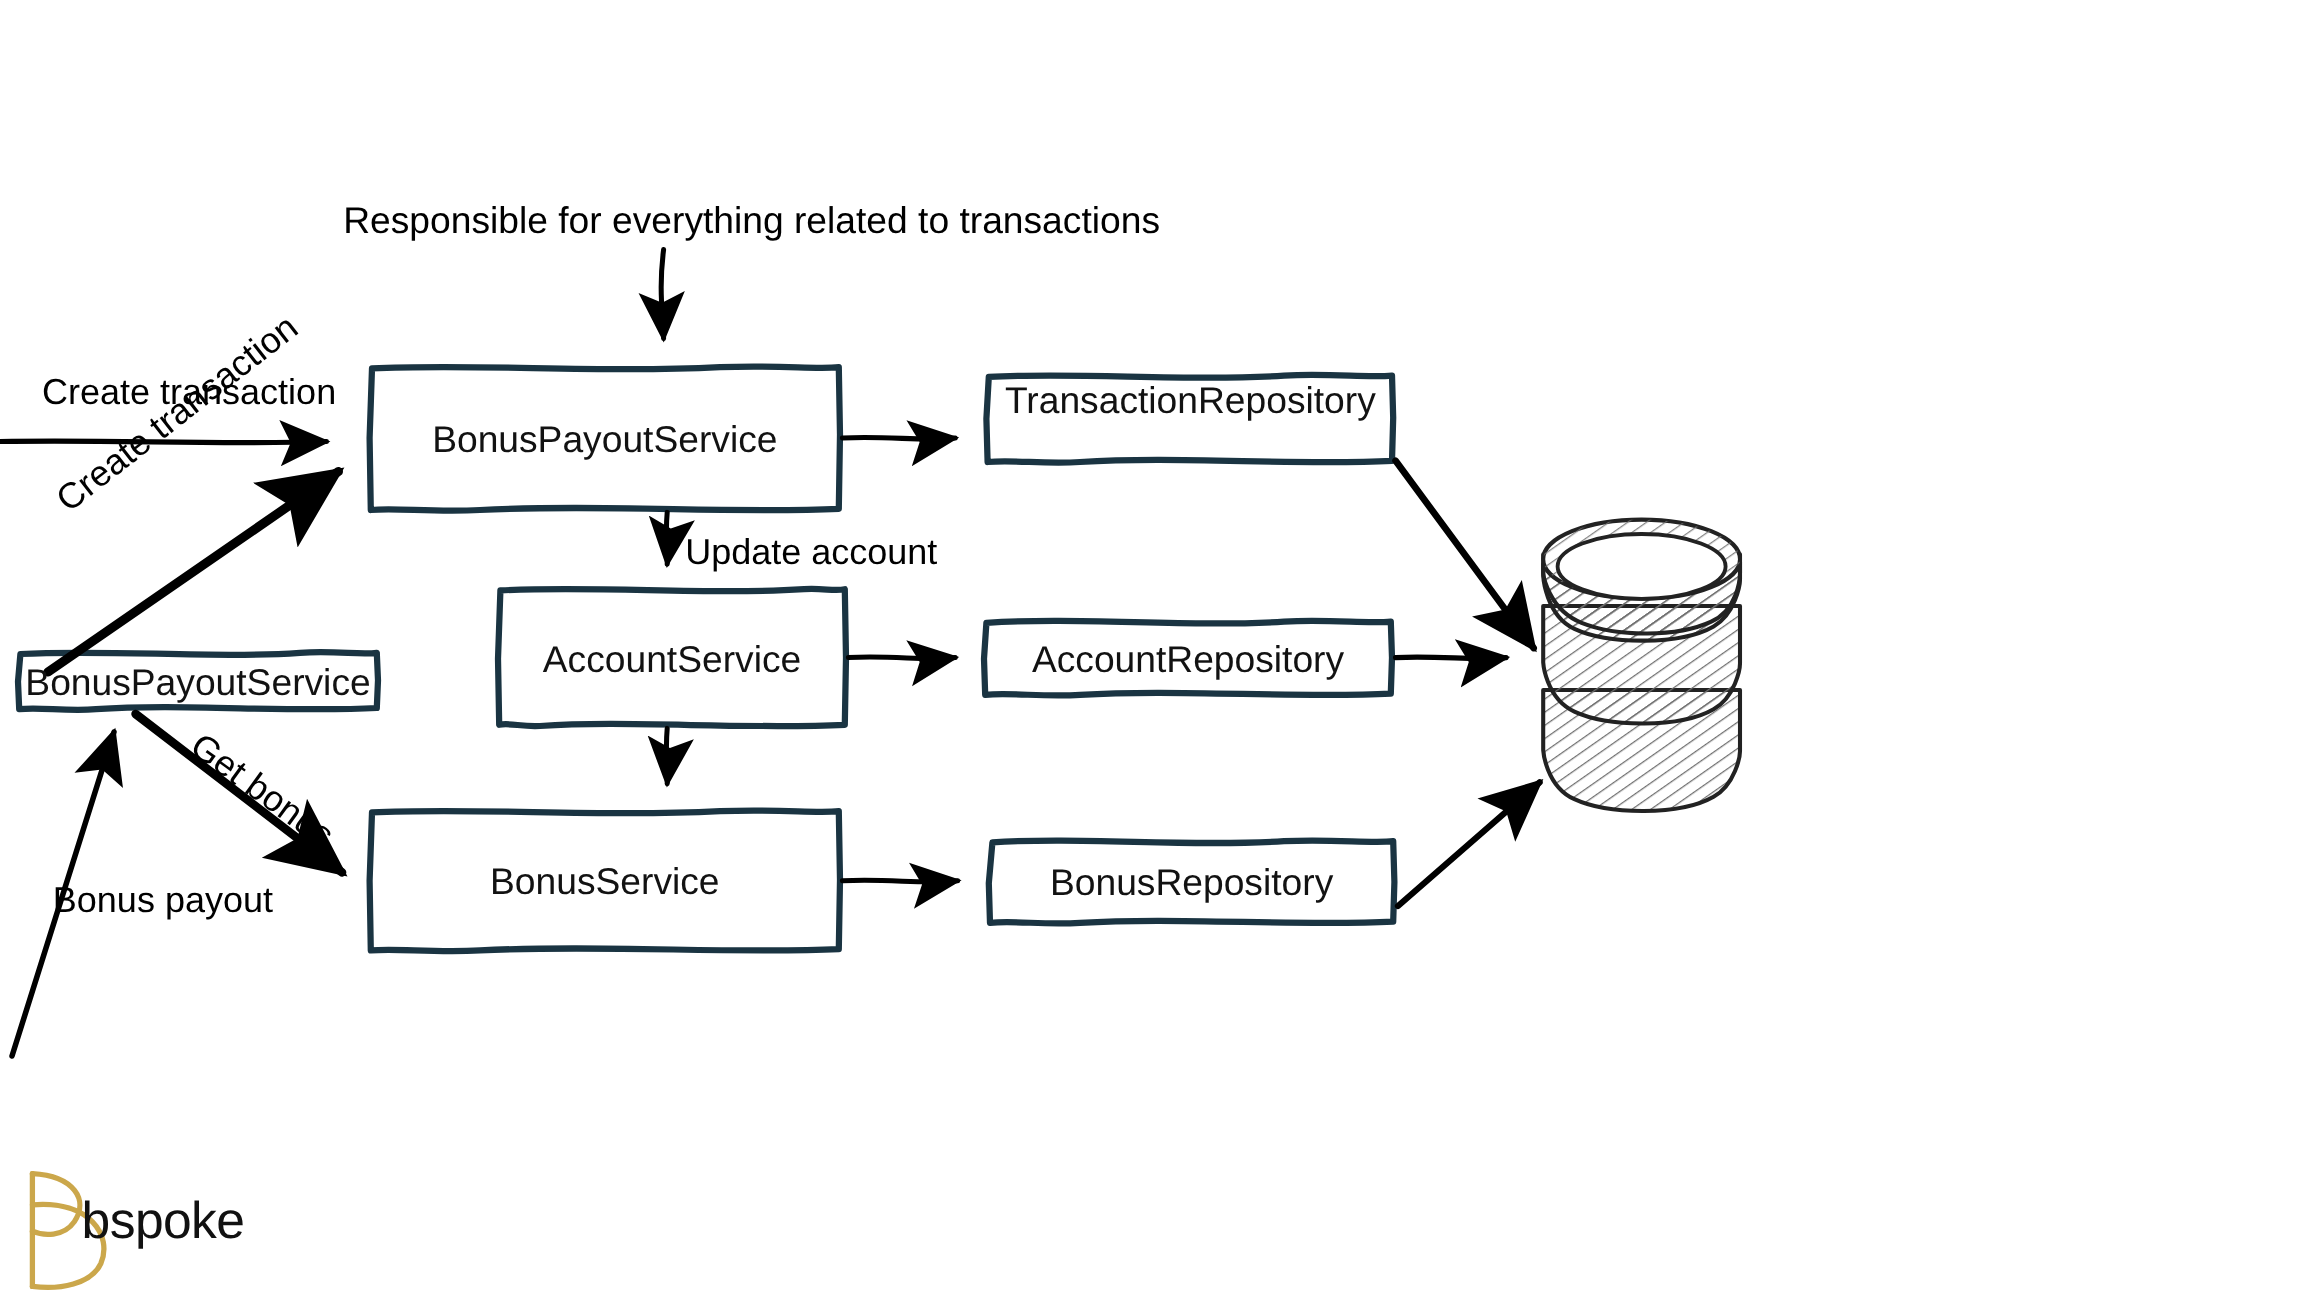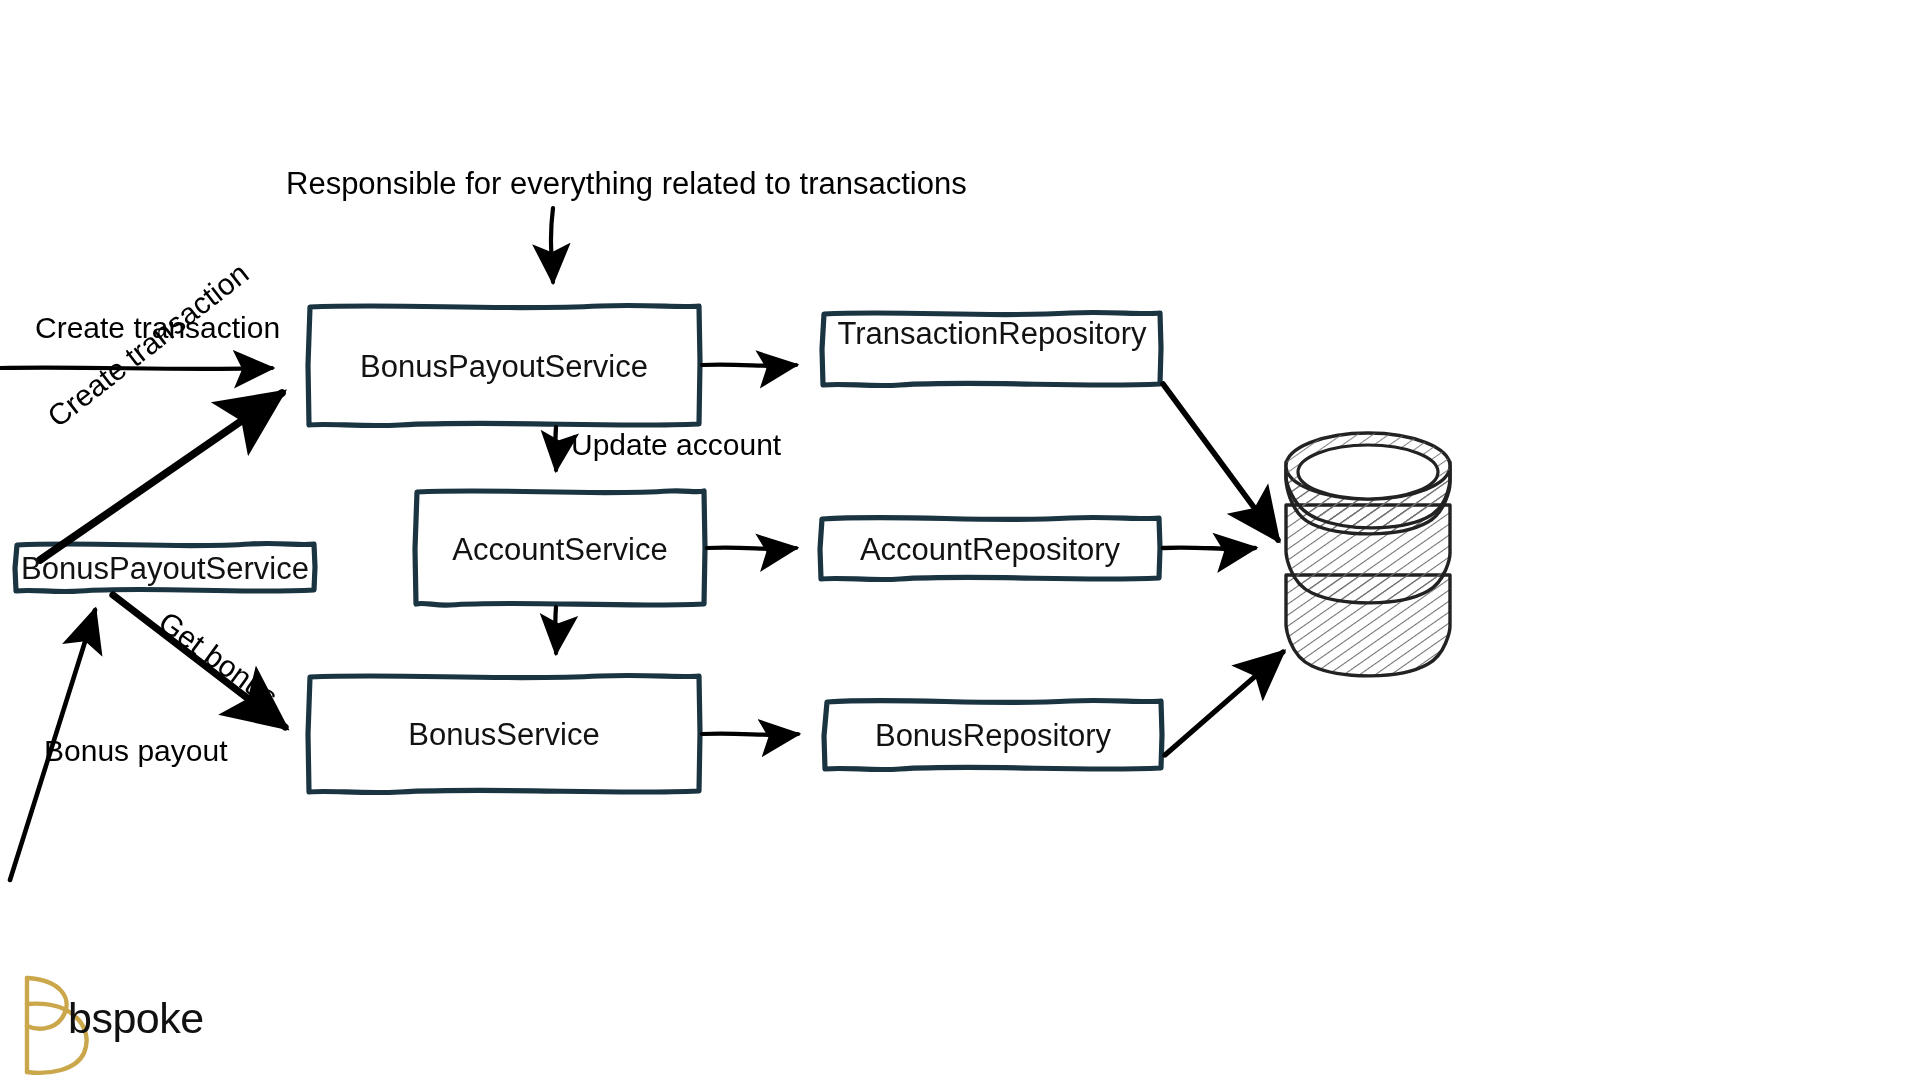--- a/index.html
+++ b/index.html
@@ -128,21 +128,21 @@
       <path d="M27,1004 C75,1000 94,1030 84,1053 C76,1070 50,1075 27,1072"></path>
     </g>
   </svg>
 
   <div class="lbl annot" style="left:286px;top:166px;">Responsible for everything related to transactions</div>
 
   <div class="lbl edgelbl" style="left:35px;top:311px;">Create transaction</div>
 
   <div class="lbl edgelbl rot-create" style="left:62px;top:400px;">Create transaction</div>
 
-  <div class="lbl edgelbl" style="left:571px;top:428px;">Update account</div>
+  <div class="lbl edgelbl" style="left:571px;top:444px;">Update account</div>
 
   <div class="lbl edgelbl rot-bonus" style="left:172px;top:605px;">Get bonus</div>
 
   <div class="lbl edgelbl" style="left:8px;top:734px;margin-left:36px;">Bonus payout</div>
 
   <div class="boxlabel" style="left:308px;top:349px;width:392px;">BonusPayoutService</div>
 
   <div class="boxlabel" style="left:308px;top:717px;width:392px;">BonusService</div>
 
   <div class="boxlabel" style="left:415px;top:532px;width:290px;">AccountService</div>

